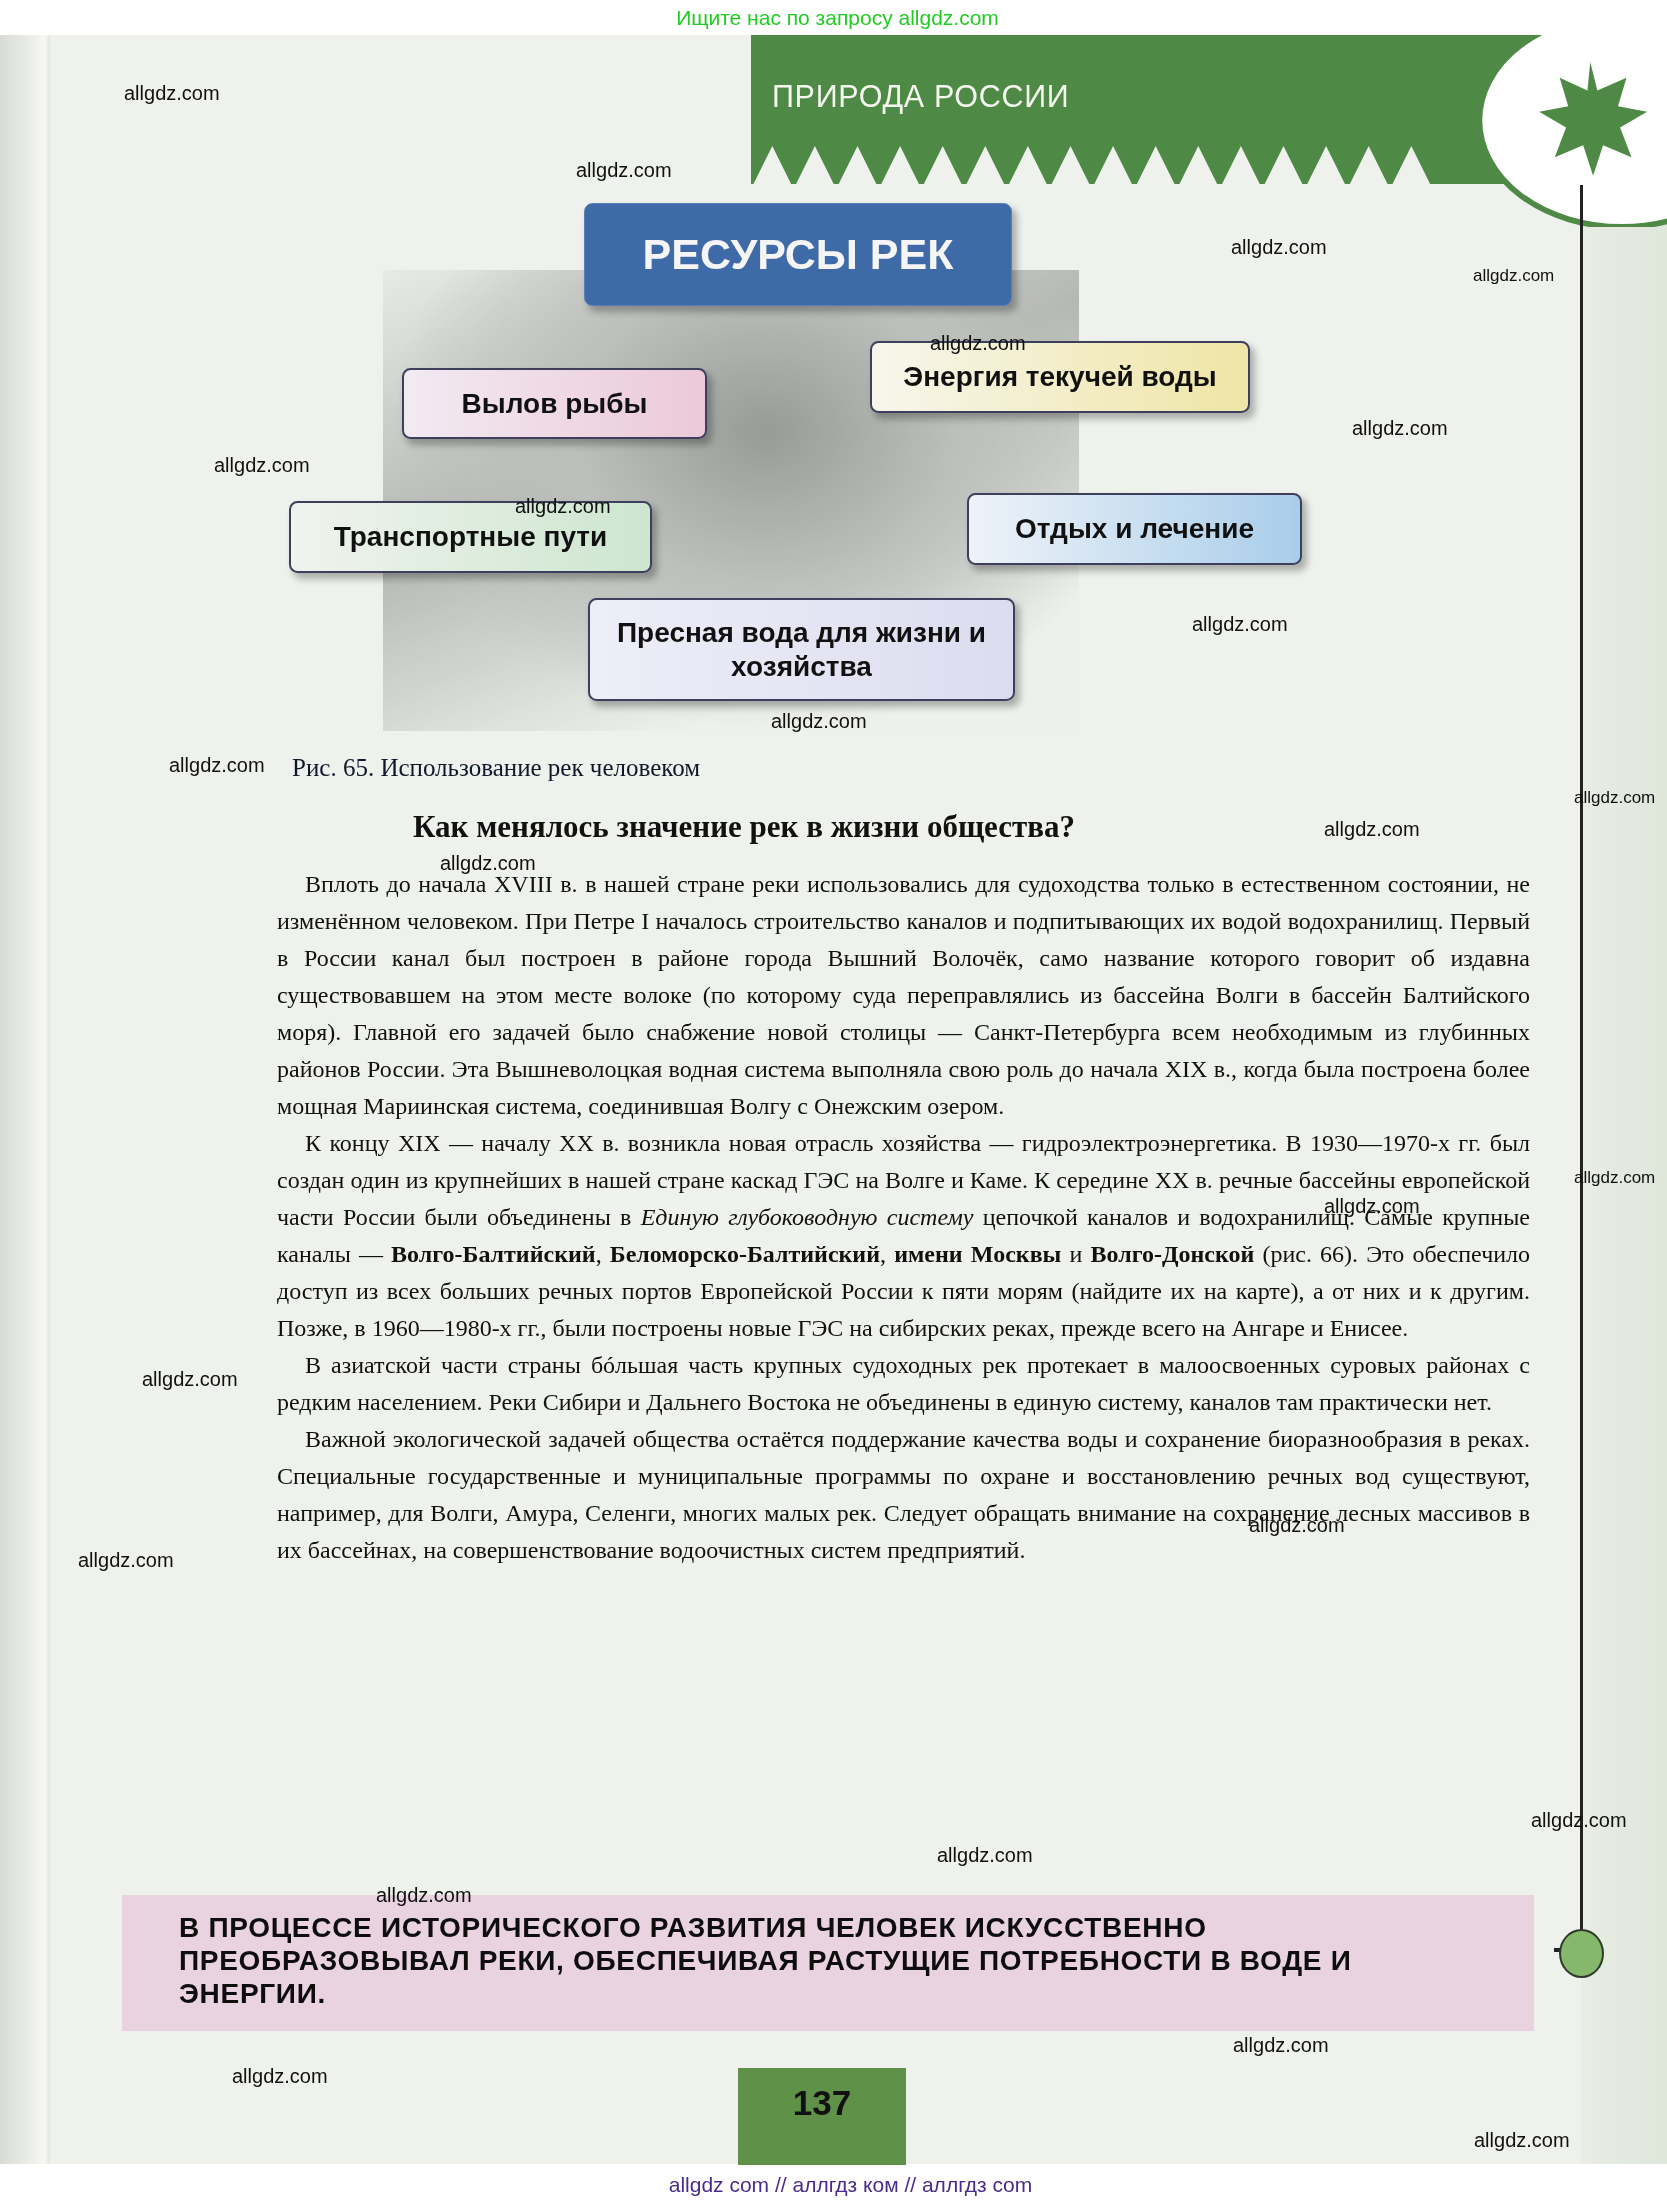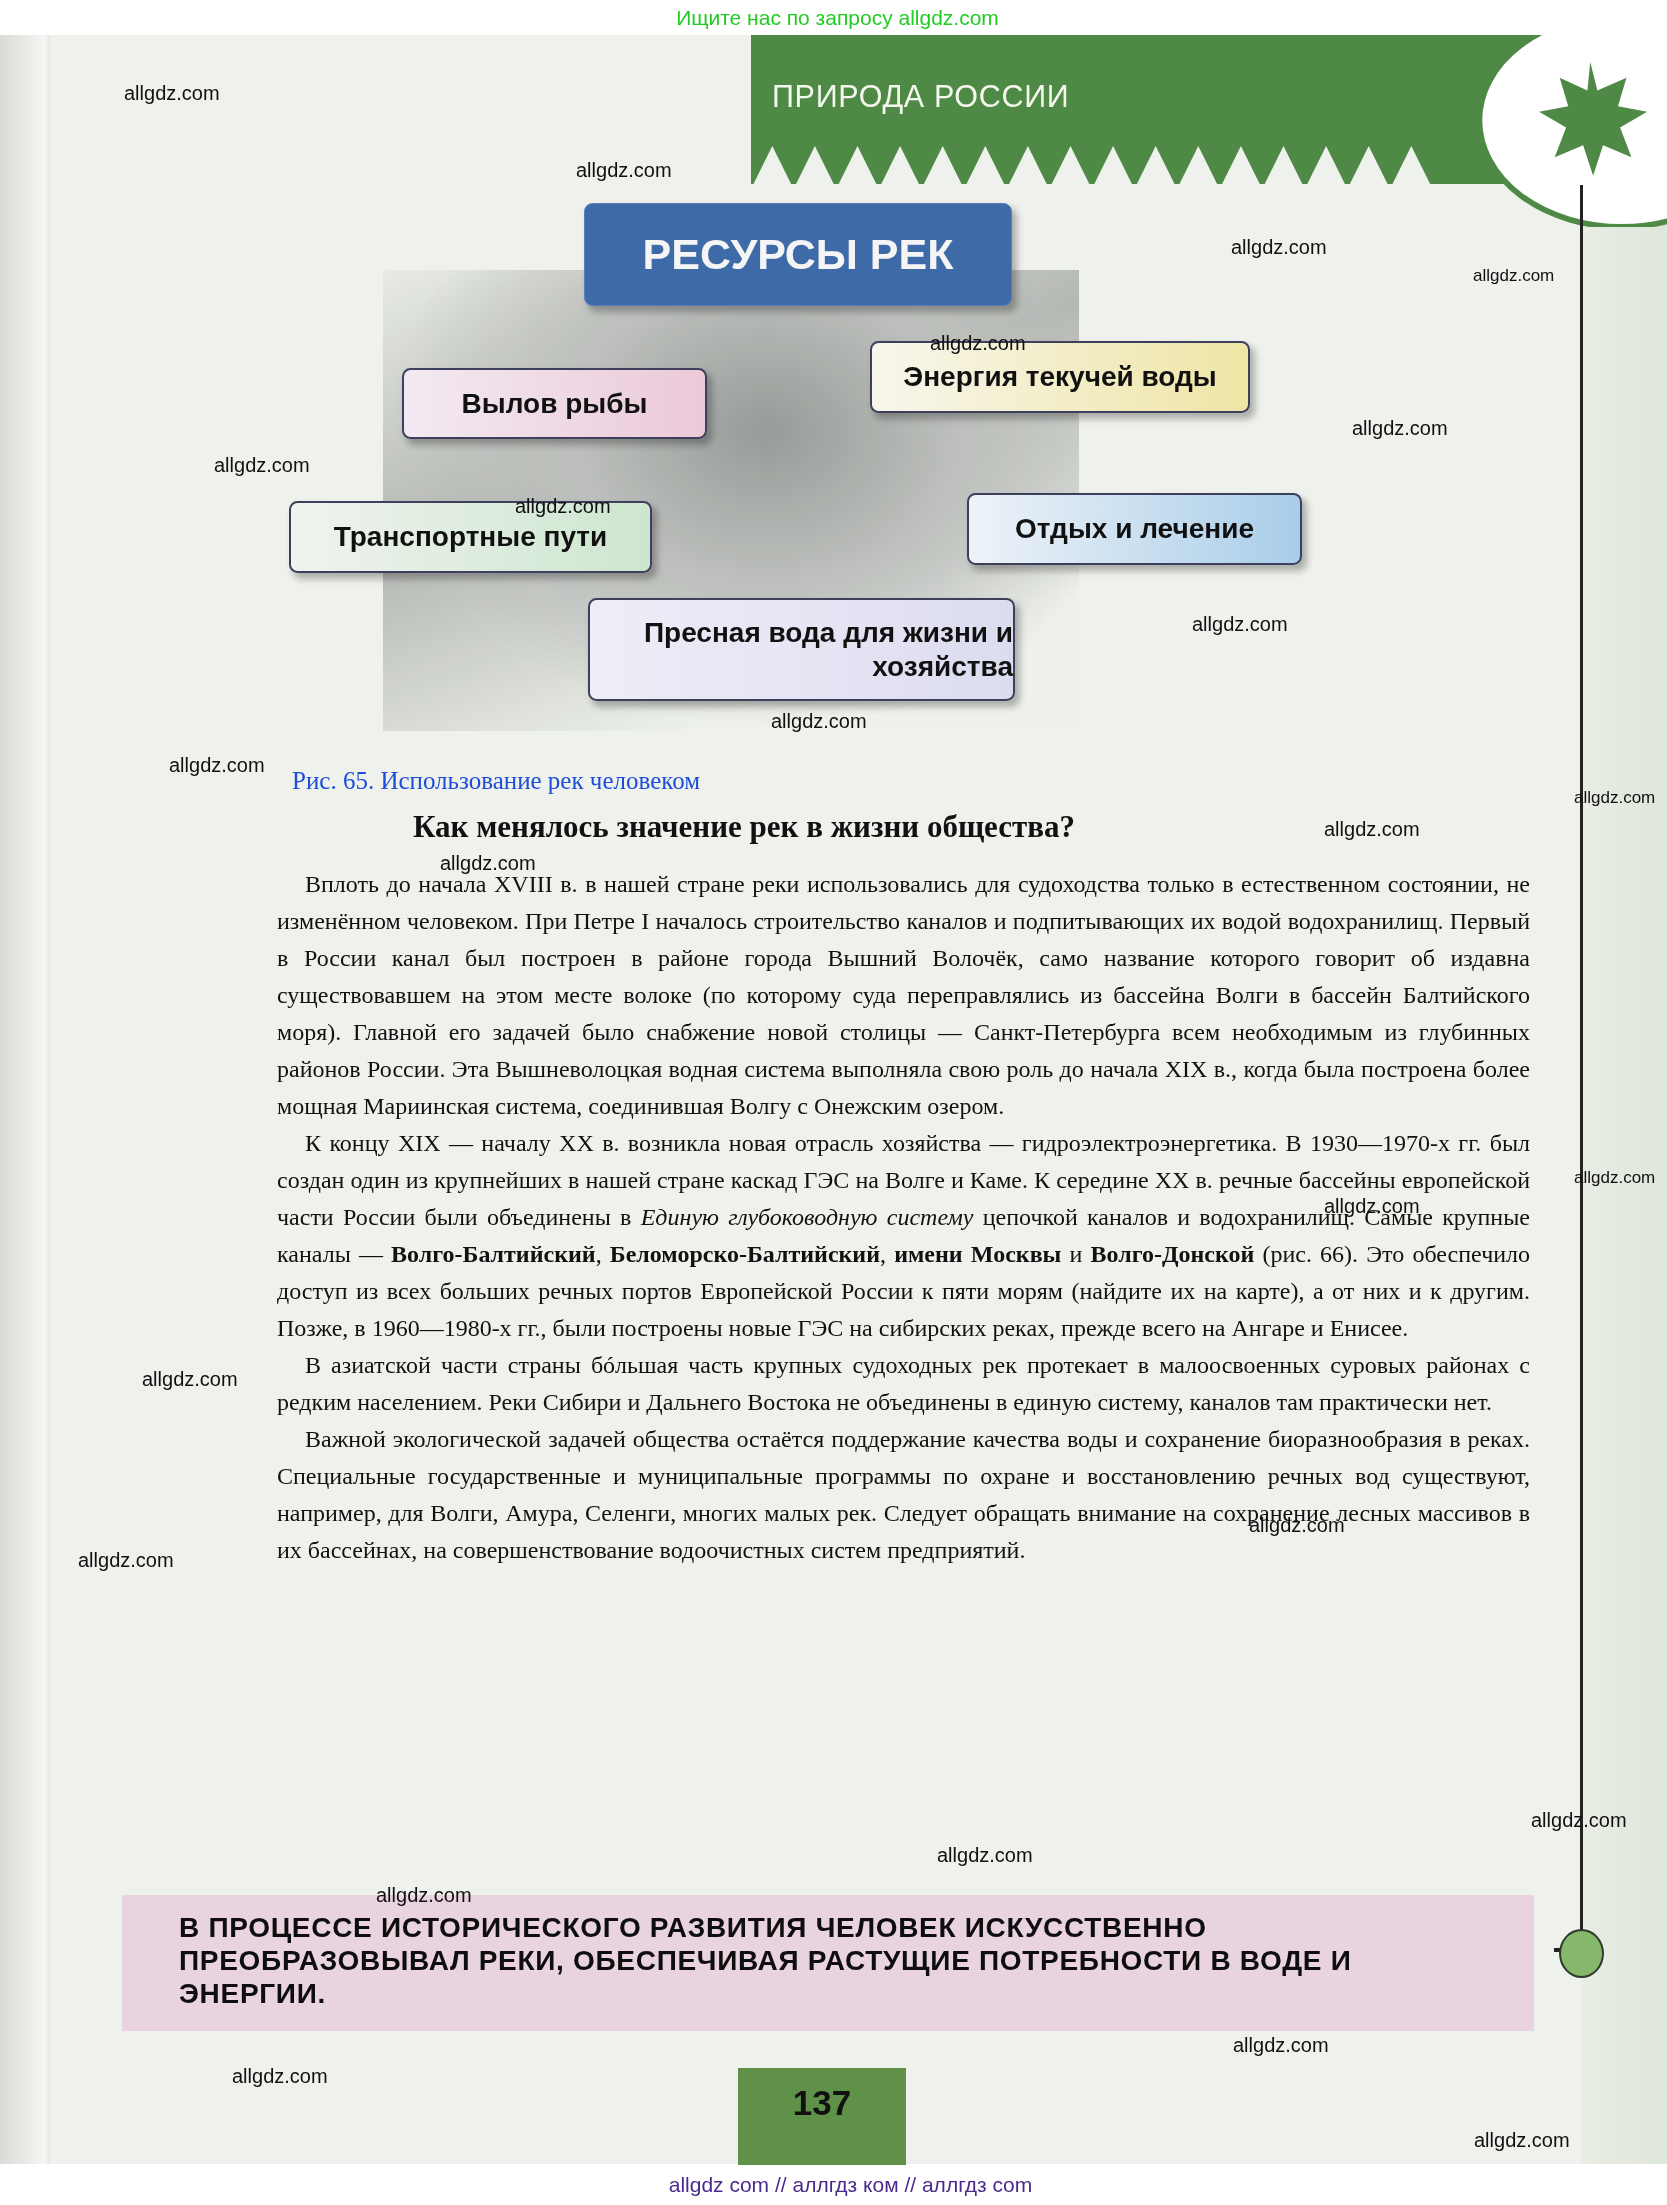--- a/index.html
+++ b/index.html
@@ -15,28 +15,28 @@
   .zigzag{left:751px;top:146px;width:710px;height:43px;}
   .emblem{left:1451px;top:35px;width:216px;height:192px;}
   .vline{left:1580px;top:185px;width:2.8px;height:1753px;background:#222;}
   .bullet-dot{left:1559px;top:1929px;width:41px;height:45px;border-radius:50%;background:#86b86c;border:2.8px solid #2f3b2a;}
   .bullet-stem{left:1554px;top:1948px;width:17px;height:3.5px;background:#222;}
   .photo{left:383px;top:270px;width:696px;height:461px;
     background:radial-gradient(ellipse at 55% 35%,#8f9390 0,#b7bab6 35%,rgba(230,232,228,0) 70%),
                linear-gradient(160deg,rgba(200,202,198,0.2),rgba(120,124,120,0.55) 40%,rgba(230,232,228,0.1) 80%);
     opacity:.9;}
   .card{position:absolute;border:2.1px solid #3d3f5c;border-radius:8.5px;box-shadow:4.3px 5.7px 7px rgba(0,0,0,.28);
-    font-family:"Liberation Sans",sans-serif;font-weight:bold;color:#111;display:flex;align-items:center;justify-content:center;text-align:right;}
+    font-family:"Liberation Sans",sans-serif;font-weight:bold;color:#111;display:flex;align-items:center;justify-content:center;text-align:center;}
   .card-title{left:584px;top:203px;width:426px;height:101px;background:#3f6aa8;color:#f5f5f5;border:1.4px solid #5a7fb8;font-size:43px;}
   .card-fish{left:402px;top:348px;width:301px;height:67px;background:linear-gradient(90deg,#f2eaf2,#ecc9d8);font-size:28px;margin-top:20px;}
   .card-energy{left:870px;top:341px;width:376px;height:68px;background:linear-gradient(90deg,#f7f6ec,#efe5a6);font-size:28px;}
   .card-transport{left:289px;top:501px;width:359px;height:68px;background:linear-gradient(90deg,#f0f3ee,#cde6cf);font-size:28px;}
   .card-rest{left:967px;top:493px;width:331px;height:68px;background:linear-gradient(90deg,#eef3f8,#a9cde9);font-size:28px;}
   .card-water{left:588px;top:598px;width:423px;height:99px;background:linear-gradient(90deg,#eeeef8,#dcdcf0);font-size:28px;line-height:34px;}
-  .caption{left:292px;top:754px;font-size:25px;color:#1d4ed8;margin-top:13px;}
+  .caption{left:292px;top:754px;font-size:25px;color:#0f172a;}
   .section-heading{left:413px;top:809px;font-size:31px;font-weight:bold;color:#111;}
   .body-text{left:277px;top:866px;width:1253px;font-size:24px;line-height:37px;color:#111;text-align:justify;}
   .body-text p{margin:0;text-indent:28px;}
   .summary-box{left:122px;top:1895px;width:1412px;height:136px;background:#ead3e0;}
   .summary-text{left:179px;top:1911px;width:1313px;font-family:"Liberation Sans",sans-serif;font-weight:bold;font-size:28px;line-height:33px;color:#0e0e0e;letter-spacing:0.7px;}
   .page-tab{left:738px;top:2068px;width:168px;height:97px;background:#5f9148;}
   .page-number{left:738px;top:2083px;width:168px;text-align:center;font-family:"Liberation Sans",sans-serif;font-weight:bold;font-size:35px;color:#111;}
   .bottom-banner{left:0;top:2165px;width:1667px;height:40px;background:#fff;text-align:center;}
   .bottom-banner span{font-family:"Liberation Sans",sans-serif;font-size:21px;color:#4a2a8a;line-height:40px;margin-left:34px;}
   .wm{position:absolute;font-family:"Liberation Sans",sans-serif;font-size:20px;color:#111;}

